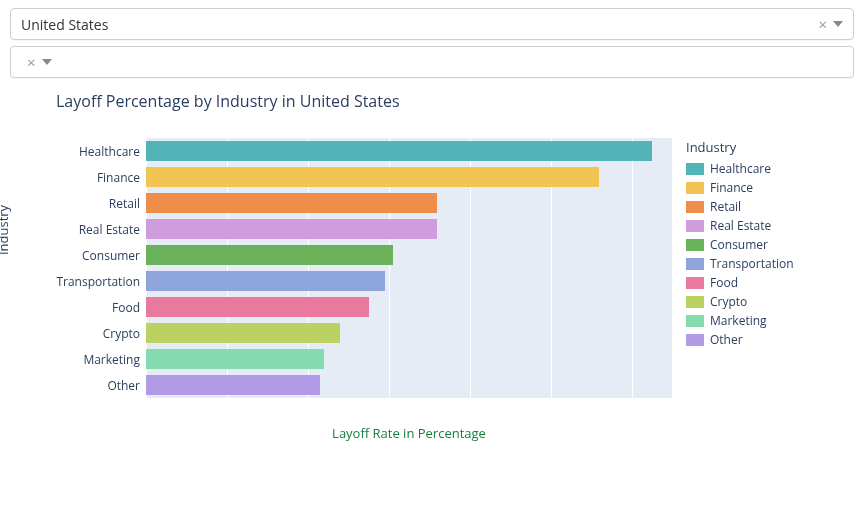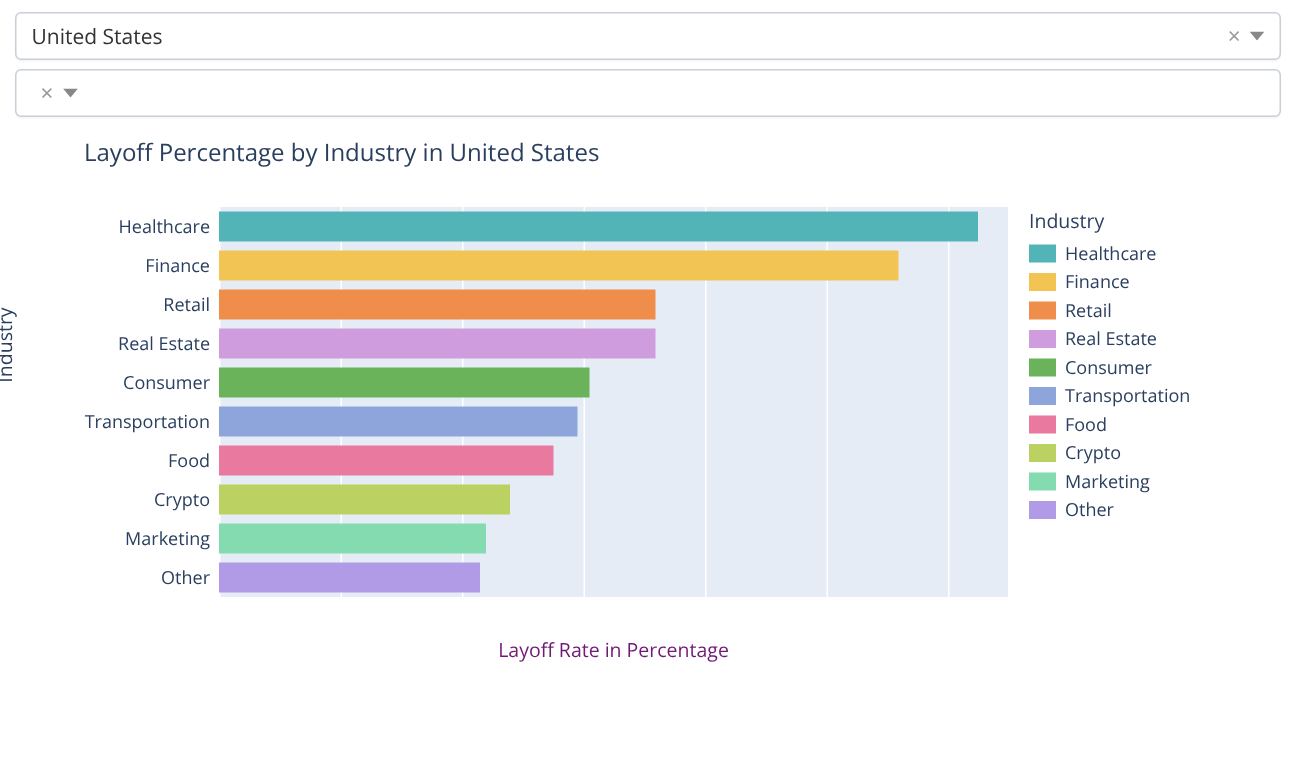--- a/index.html
+++ b/index.html
@@ -96,21 +96,21 @@
   }
   .bar {
     position: absolute;
     height: 20px;
   }
 
   .xaxis-title {
     text-align: center;
     margin-top: 26px;
     font-size: 13px;
-    color: #701a75;
+    color: #15803d;
     width: 526px;
     margin-left: 100px;
   }
   .yaxis-title {
     position: absolute;
     left: -16px;
     top: 140px;
     transform: rotate(-90deg) translateX(-50%);
     transform-origin: left top;
     font-size: 13px;

